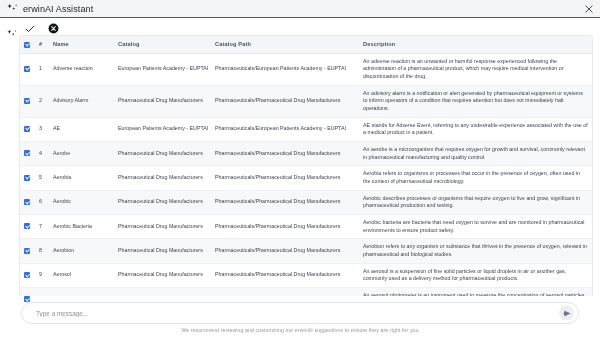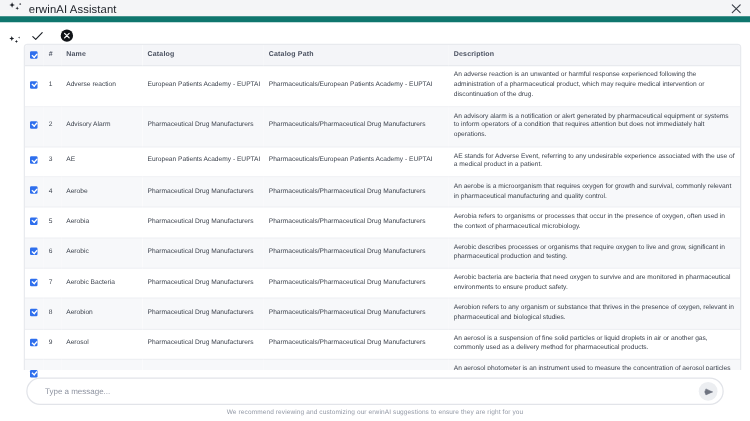--- a/index.html
+++ b/index.html
@@ -9,21 +9,21 @@
     overflow: hidden;
     background: #ffffff;
     font-family: "Liberation Sans", sans-serif;
     -webkit-font-smoothing: antialiased;
   }
 
   
   .window-header {
     height: 18px;
     background: #f4f5f7;
-    border-bottom: 5px solid #0f766e;
+    border-bottom: 1px solid #0f766e;
     display: flex;
     align-items: center;
     padding: 0 6px 0 7px;
     position: relative;
   }
   .sparkle-icon {
     width: 11px; height: 11px;
     flex: 0 0 11px;
     position: relative;
     margin-right: 5px;

